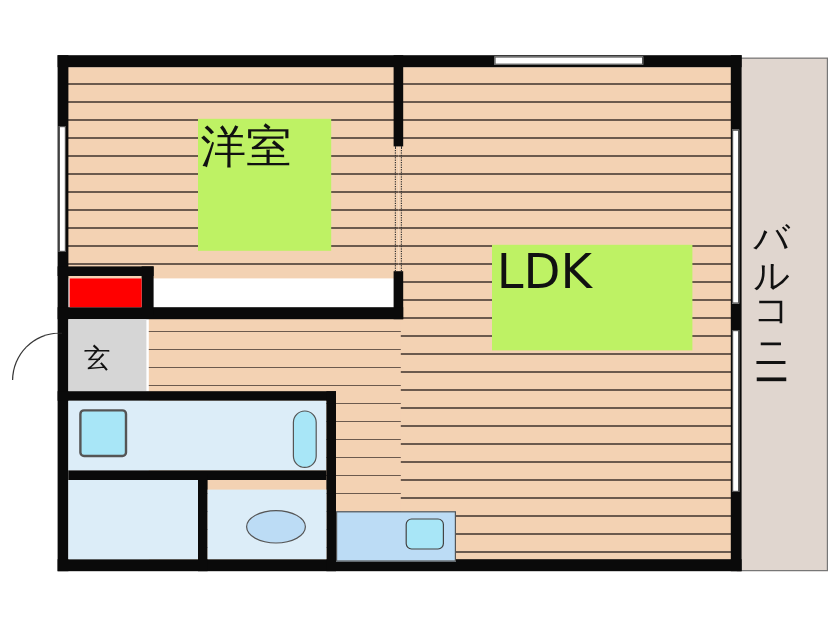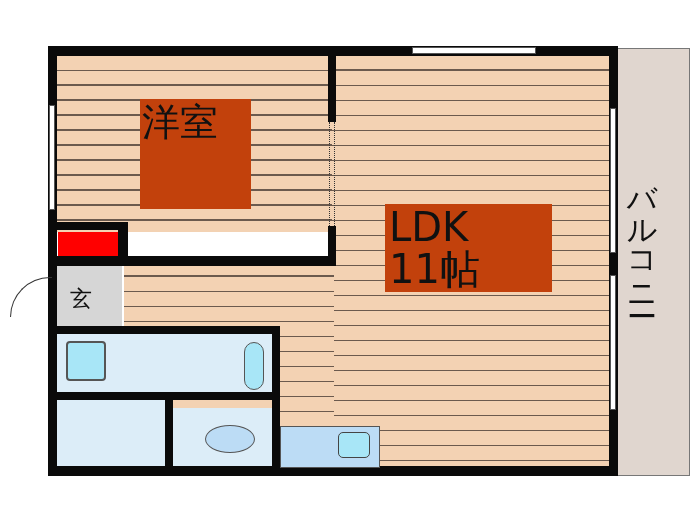--- a/index.html
+++ b/index.html
@@ -1,21 +1,21 @@
 <!DOCTYPE html>
 <html><head>
 <meta charset="utf-8">
 <style>
   html,body{margin:0;padding:0;background:#fff;}
   body{width:700px;height:525px;position:relative;overflow:hidden;font-family:"DejaVu Sans",sans-serif;}
   .abs{position:absolute;box-sizing:border-box;}
   .floor{background-color:#f3d2b3;background-image:repeating-linear-gradient(to bottom, transparent 0, transparent 13.5px, #6b5a4e 13.5px, #6b5a4e 15px);}
   .wall{background:#0a0a0a;}
   .wet{background:#dcedf8;}
-  .label{background:#c2410c;color:#111;line-height:1.05;}
+  .label{background:#bef264;color:#111;line-height:1.05;margin-left:25px;}
   .balcony{background:#e0d6cf;border:1.5px solid #777;}
   .win{background:#fff;border:1px solid #555;}
 </style>
 </head>
 <body>
 
 <div class="abs balcony" style="left:614px;top:48px;width:76px;height:428px;"></div>
 <div class="abs" style="left:626px;top:165px;width:36px;font-size:30px;text-align:center;writing-mode:vertical-rl;color:#111;">バルコニー</div>
 
 <div class="abs floor" style="left:56px;top:56px;width:276px;height:176px;"></div>
@@ -57,14 +57,13 @@
 <div class="abs" style="left:205px;top:425px;width:50px;height:28px;border:1.5px solid #555;border-radius:50%;background:#bcdcf5;"></div>
 
 <div class="abs" style="left:280px;top:426px;width:100px;height:42px;background:#bcdcf5;border:1px solid #555;"></div>
 <div class="abs" style="left:338px;top:432px;width:32px;height:26px;border:1.5px solid #444;border-radius:5px;background:#a8e6f7;"></div>
 
 <div class="abs label" style="left:140px;top:99px;width:111px;height:110px;padding:4px 2px 0 2px;font-size:38px;">
   <div>洋室</div>
 </div>
 <div class="abs label" style="left:385px;top:204px;width:167px;height:88px;padding:2px 4px 0 4px;font-size:40px;">
   <div>LDK</div>
-  <div>11帖</div>
 </div>
 
 </body></html>

